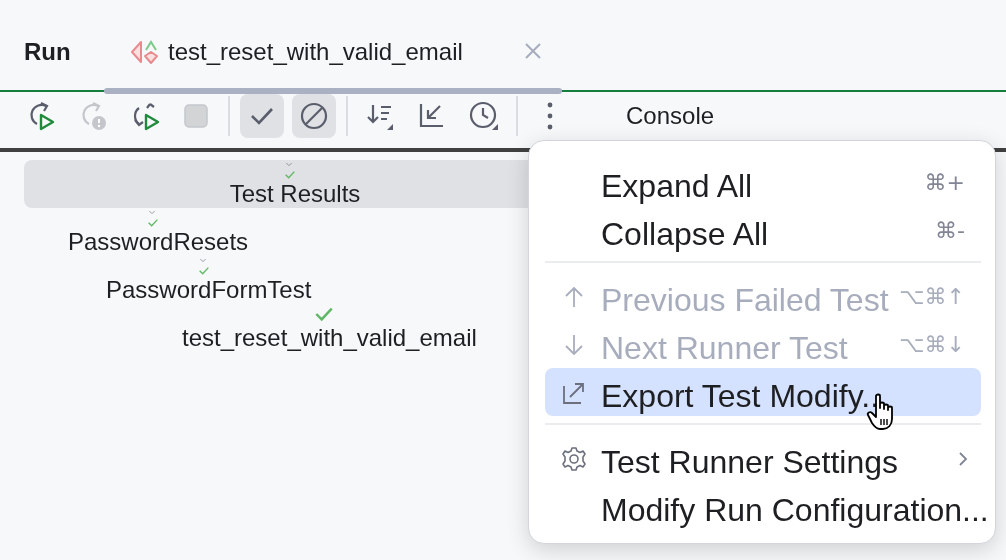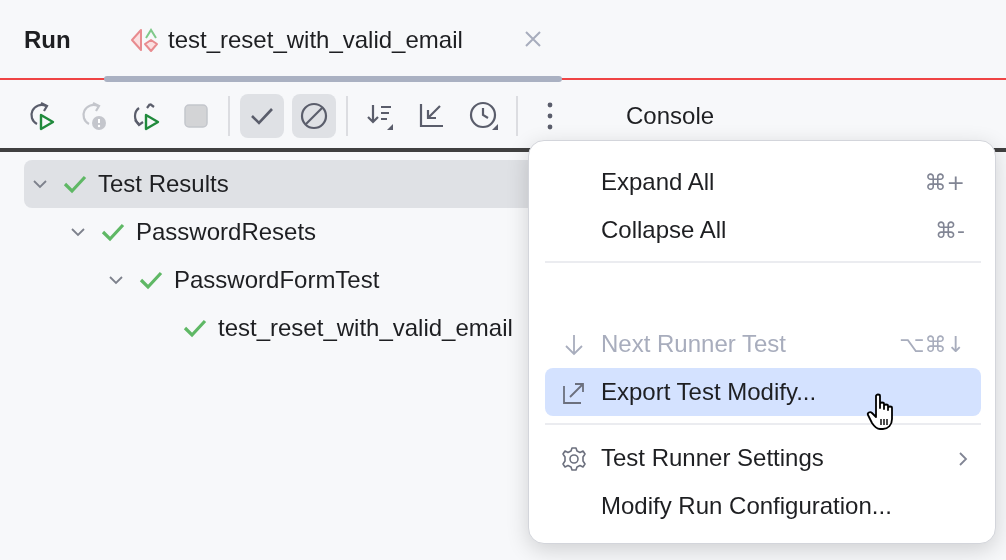--- a/index.html
+++ b/index.html
@@ -2,51 +2,51 @@
 <html><head>
 <meta charset="utf-8">
 <style>
   html, body { margin:0; padding:0; }
   body {
     width:1006px; height:560px; overflow:hidden; position:relative;
     background:#f7f8fa;
     font-family:"Liberation Sans", "DejaVu Sans", sans-serif;
     color:#1f1f1f;
   }
-  .header { position:absolute; left:0; top:0; width:1006px; height:80px; border-bottom:2px solid #ef4444; box-sizing:border-box; }
+  .header { position:absolute; left:0; top:12px; width:1006px; height:80px; border-bottom:2px solid #15803d; box-sizing:border-box; }
   .run-title { position:absolute; left:24px; top:26px; font-size:24px; font-weight:bold; color:#1e1f22; }
   .tab { position:absolute; left:104px; top:0; width:458px; height:80px; }
   .tab-icon { position:absolute; left:24px; top:26px; width:36px; height:30px; }
   .tab-label { position:absolute; left:64px; top:26px; font-size:24px; color:#1e1f22; }
   .tab-close { position:absolute; left:418px; top:28px; width:22px; height:22px; }
   .tab-underline { position:absolute; left:0; bottom:-2px; width:458px; height:6px; border-radius:3px; background:#aab1c2; }
 
   .toolbar { position:absolute; left:0; top:82px; width:1006px; height:70px; border-bottom:4px solid #404040; box-sizing:border-box; }
   .tb-btn { position:absolute; top:12px; width:44px; height:44px; border-radius:8px; display:flex; align-items:center; justify-content:center; }
   .tb-btn.on { background:#dfe1e5; }
   .tb-sep { position:absolute; top:14px; width:2px; height:40px; background:#dcdde1; }
   .console-label { position:absolute; left:626px; top:20px; font-size:24px; color:#1e1f22; }
 
   .tree { position:absolute; left:0; top:152px; width:560px; height:408px; }
-  .tree-row { position:absolute; height:48px; display:flex; align-items:center; }
+  .tree-row { position:absolute; height:48px; display:flex; align-items:center;flex-direction:column; }
   .tree-row.selected { background:#dfe1e5; border-radius:8px; }
   .tree-chev { width:20px; height:20px; margin-right:12px; }
   .tree-check { width:26px; height:26px; margin-right:10px; }
   .tree-label { font-size:24px; color:#1e1f22; white-space:nowrap; }
 
   .menu {
     position:absolute; left:528px; top:140px; width:468px; height:404px;
     background:#ffffff; border:1px solid #d3d5db; border-radius:16px;
     box-shadow:0 6px 22px rgba(0,0,0,0.16);
     box-sizing:border-box;
   }
   .menu-item { position:absolute; left:16px; width:436px; height:48px; border-radius:8px; }
   .menu-item.hover { background:#d4e2ff; }
   .mi-icon { position:absolute; left:16px; top:12px; width:26px; height:26px; }
-  .mi-label { position:absolute; left:56px; top:10px; font-size:24px; color:#1e1f22; white-space:nowrap;text-align:right; }
+  .mi-label { position:absolute; left:56px; top:10px; font-size:32px; color:#1e1f22; white-space:nowrap;text-align:right; }
   .mi-short { position:absolute; right:16px; top:12px; font-size:22px; color:#818594; font-family:"DejaVu Sans", sans-serif; white-space:nowrap; }
   .menu-item.disabled .mi-label, .menu-item.disabled .mi-short { color:#a8adbd; }
   .menu-sep { position:absolute; left:16px; width:436px; height:2px; background:#ebecf0; }
   .cursor { position:absolute; left:866px; top:392px; width:32px; height:40px; }
 </style>
 </head>
 <body>
 
 <div class="header">
   <div class="run-title">Run</div>
@@ -177,20 +177,27 @@
 <div class="menu">
   <div class="menu-item" style="top:17px">
     <span class="mi-label">Expand All</span>
     <span class="mi-short">⌘+</span>
   </div>
   <div class="menu-item" style="top:65px">
     <span class="mi-label">Collapse All</span>
     <span class="mi-short">⌘-</span>
   </div>
   <div class="menu-sep" style="top:120px"></div>
+  <div class="menu-item disabled" style="top:131px">
+    <svg class="mi-icon" viewBox="0 0 26 26">
+        <path d="M13 23 L13 4 M5 12 L13 4 L21 12" fill="none" stroke="#a8adbd" stroke-width="1.8"></path>
+      </svg>
+    <span class="mi-label">Previous Failed Test</span>
+    <span class="mi-short">⌥⌘↑</span>
+  </div>
   <div class="menu-item disabled" style="top:179px">
     <svg class="mi-icon" viewBox="0 0 26 26">
         <path d="M13 3 L13 22 M5 14 L13 22 L21 14" fill="none" stroke="#a8adbd" stroke-width="1.8"></path>
       </svg>
     <span class="mi-label">Next Runner Test</span>
     <span class="mi-short">⌥⌘↓</span>
   </div>
   <div class="menu-item hover" style="top:227px">
     <svg class="mi-icon" viewBox="0 0 26 26">
         <path d="M3 6 L3 23 L20 23" fill="none" stroke="#6c707e" stroke-width="1.8"></path>

